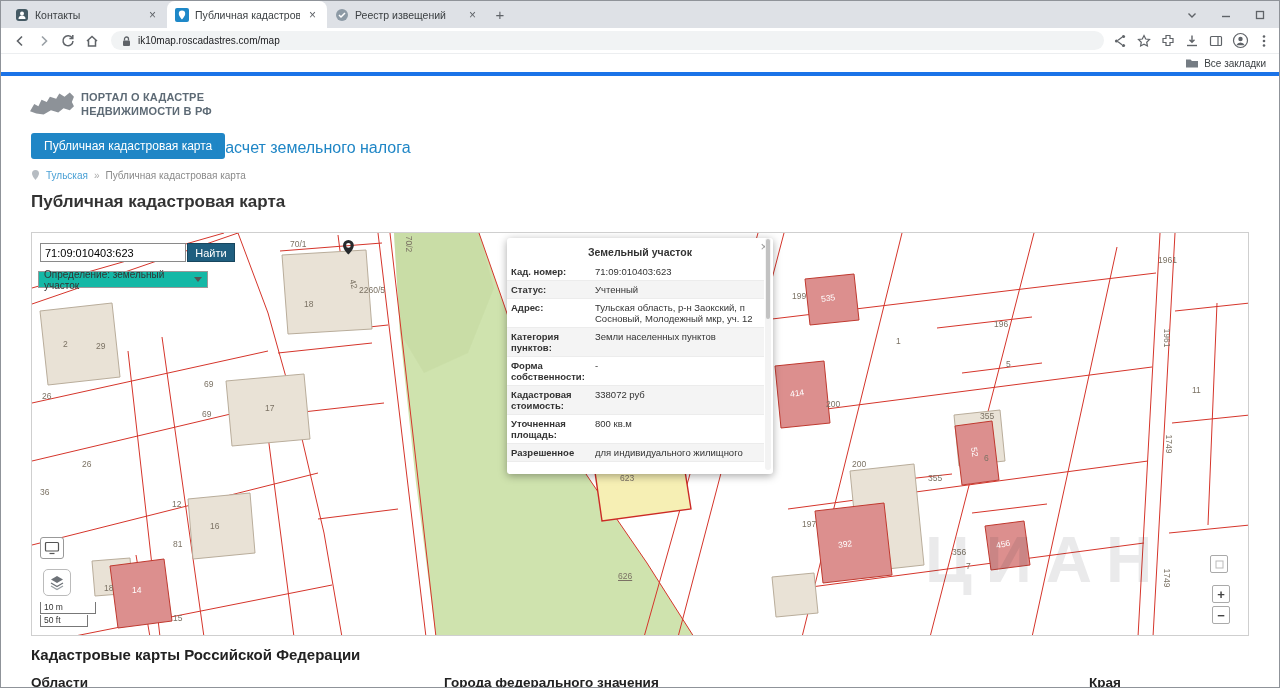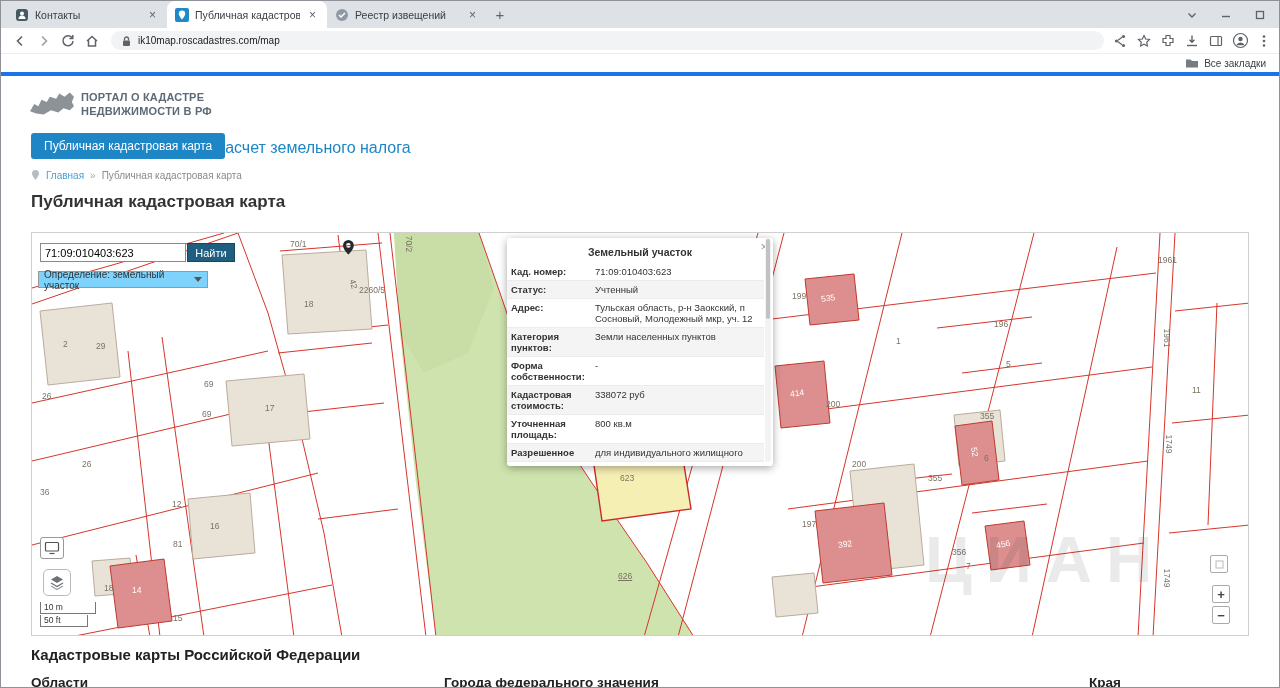--- a/index.html
+++ b/index.html
@@ -49,21 +49,21 @@
   .maplayer { position:absolute; left:0; top:0; }
   .maplabels { position:absolute; left:0; top:0; width:100%; height:100%; pointer-events:none; }
   .plabel { position:absolute; font-size:8.5px; color:#7b7264; white-space:nowrap; }
 
   .searchwrap { position:absolute; left:8px; top:10px; display:flex; z-index:5; }
   .searchinput { width:146px; height:19px; border:1px solid #8a8a8a; font-size:11px; padding:1px 4px;
                  font-family:inherit; }
   .searchbtn { height:19px; width:48px; margin-left:1px; background:#1f5e7f; color:#fff;
                border:1px solid #17465e; font-size:11px; font-family:inherit; }
   .filter { position:absolute; left:6px; top:38px; width:170px; height:17px; border:1px solid #999;
-            background:#7dd3fc; font-size:10px; color:#333; display:flex; align-items:center;
+            background:#14b8a6; font-size:10px; color:#333; display:flex; align-items:center;
             justify-content:space-between; padding:0 5px; z-index:5; }
   .chev { width:0; height:0; border-left:4px solid transparent; border-right:4px solid transparent;
           border-top:5px solid #555; }
 
   .mapbtn { position:absolute; background:#fff; border:1px solid #999; border-radius:3px;
             display:flex; align-items:center; justify-content:center; z-index:5; }
   .btn-view { left:8px; top:304px; width:24px; height:22px; }
   .btn-layers { left:11px; top:336px; width:28px; height:27px; border-radius:5px; border-color:#bbb; }
   .scale { position:absolute; left:8px; top:369px; font-size:8.5px; color:#333; z-index:5; }
   .scalebox { border:1.5px solid #777; border-top:none; background:rgba(255,255,255,.6);
@@ -76,21 +76,21 @@
   .btn-blank { left:1178px; top:322px; } .btn-zin { left:1180px; top:352px; } .btn-zout { left:1180px; top:373px; }
 
   .watermark { position:absolute; left:893px; top:290px; font-size:64px; font-weight:bold;
                color:rgba(50,50,60,.10); letter-spacing:14px; white-space:nowrap; z-index:2; }
 
   
   .popup { position:absolute; left:475px; top:5px; width:266px; background:#fff; border-radius:3px;
            box-shadow:0 2px 8px rgba(0,0,0,.35); font-size:9.5px; z-index:10; color:#333; }
   .popup-title { text-align:center; font-weight:bold; font-size:10.5px; padding:8px 0 5px; }
   .popup-close { position:absolute; right:5px; top:2px; color:#999; font-size:13px; line-height:13px; cursor:default; }
-  .popup-rows { position:relative; padding-right:9px; padding-bottom:4px; }
+  .popup-rows { position:relative; padding-right:9px; padding-bottom:12px; }
   .prow { display:flex; border-bottom:1px solid #ececec; line-height:11px; }
   .prow.alt { background:#f4f4f4; }
   .plab { width:84px; font-weight:bold; padding:3px 4px; }
   .pval { flex:1; padding:3px 4px; }
   .pscroll { position:absolute; right:2px; top:0; bottom:4px; width:6px; background:#f3f3f3; border-radius:3px; }
   .pscroll .thumb { position:absolute; top:1px; left:1px; width:4px; height:80px; background:#c2c2c2; border-radius:3px; }
   .popup-tail { position:absolute; left:596px; top:198px; width:0; height:0; z-index:9;
                 border-left:11px solid transparent; border-right:11px solid transparent;
                 border-top:14px solid #fff; }
 
@@ -227,21 +227,21 @@
       <div>НЕДВИЖИМОСТИ В РФ</div>
     </div>
 
     <div class="site-tab-active">Публичная кадастровая карта</div>
     <a class="site-tab-link" href="#">Расчет земельного налога</a>
 
     <div class="breadcrumb">
       <svg width="9" height="12">
           <path d="M4.5 1a3.5 3.5 0 0 1 3.5 3.5C8 7 4.5 11 4.5 11S1 7 1 4.5A3.5 3.5 0 0 1 4.5 1Z" fill="#b6bcc2"></path>
         </svg>
-      <span class="bc-home">Главная</span>
+      <span class="bc-home">Тульская</span>
       <span class="bc-sep">»</span>
       <span class="bc-cur">Публичная кадастровая карта</span>
     </div>
 
     <div class="pagetitle">Публичная кадастровая карта</div>
 
     <div class="mapbox">
       <svg class="maplayer" width="1218" height="404" viewBox="0 0 1218 404">
 
         <polygon points="362,0 447,0 468,60 492,130 520,190 560,250 615,330 662,404 404,404 384,250 368,100" fill="#cfe3ae"></polygon>

